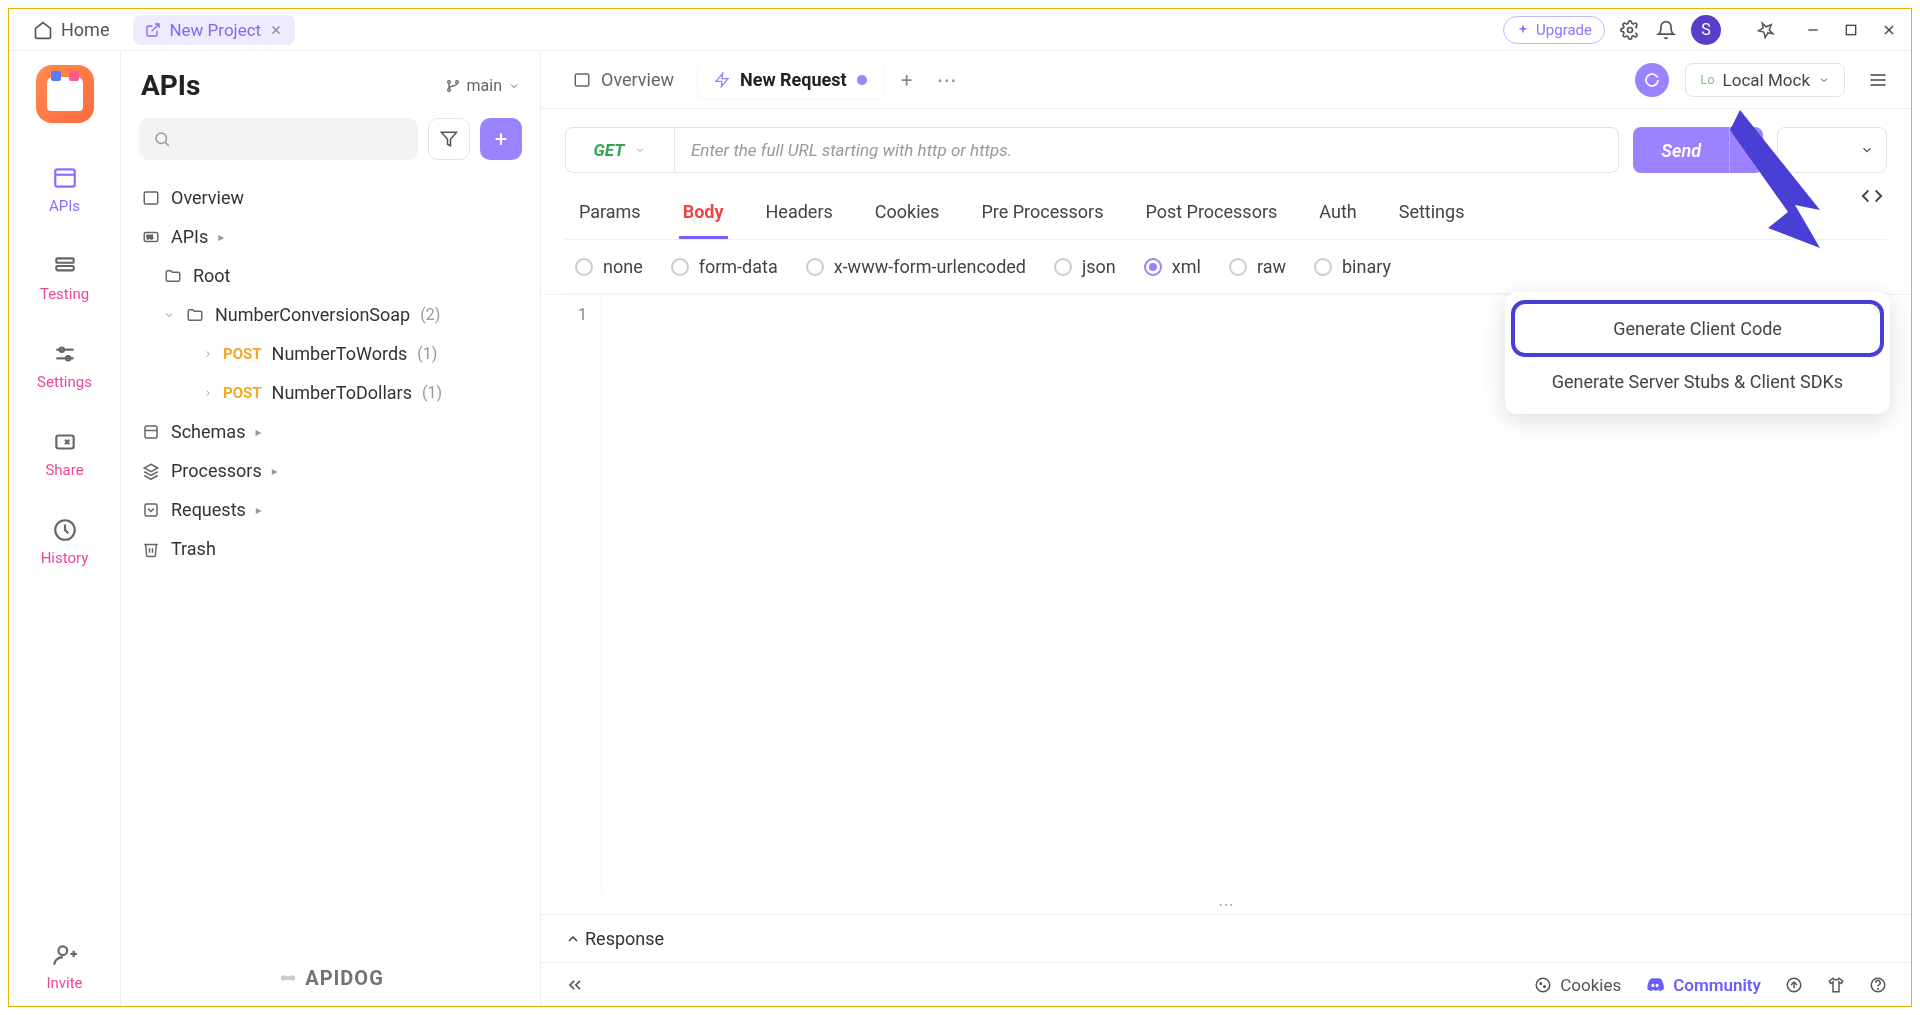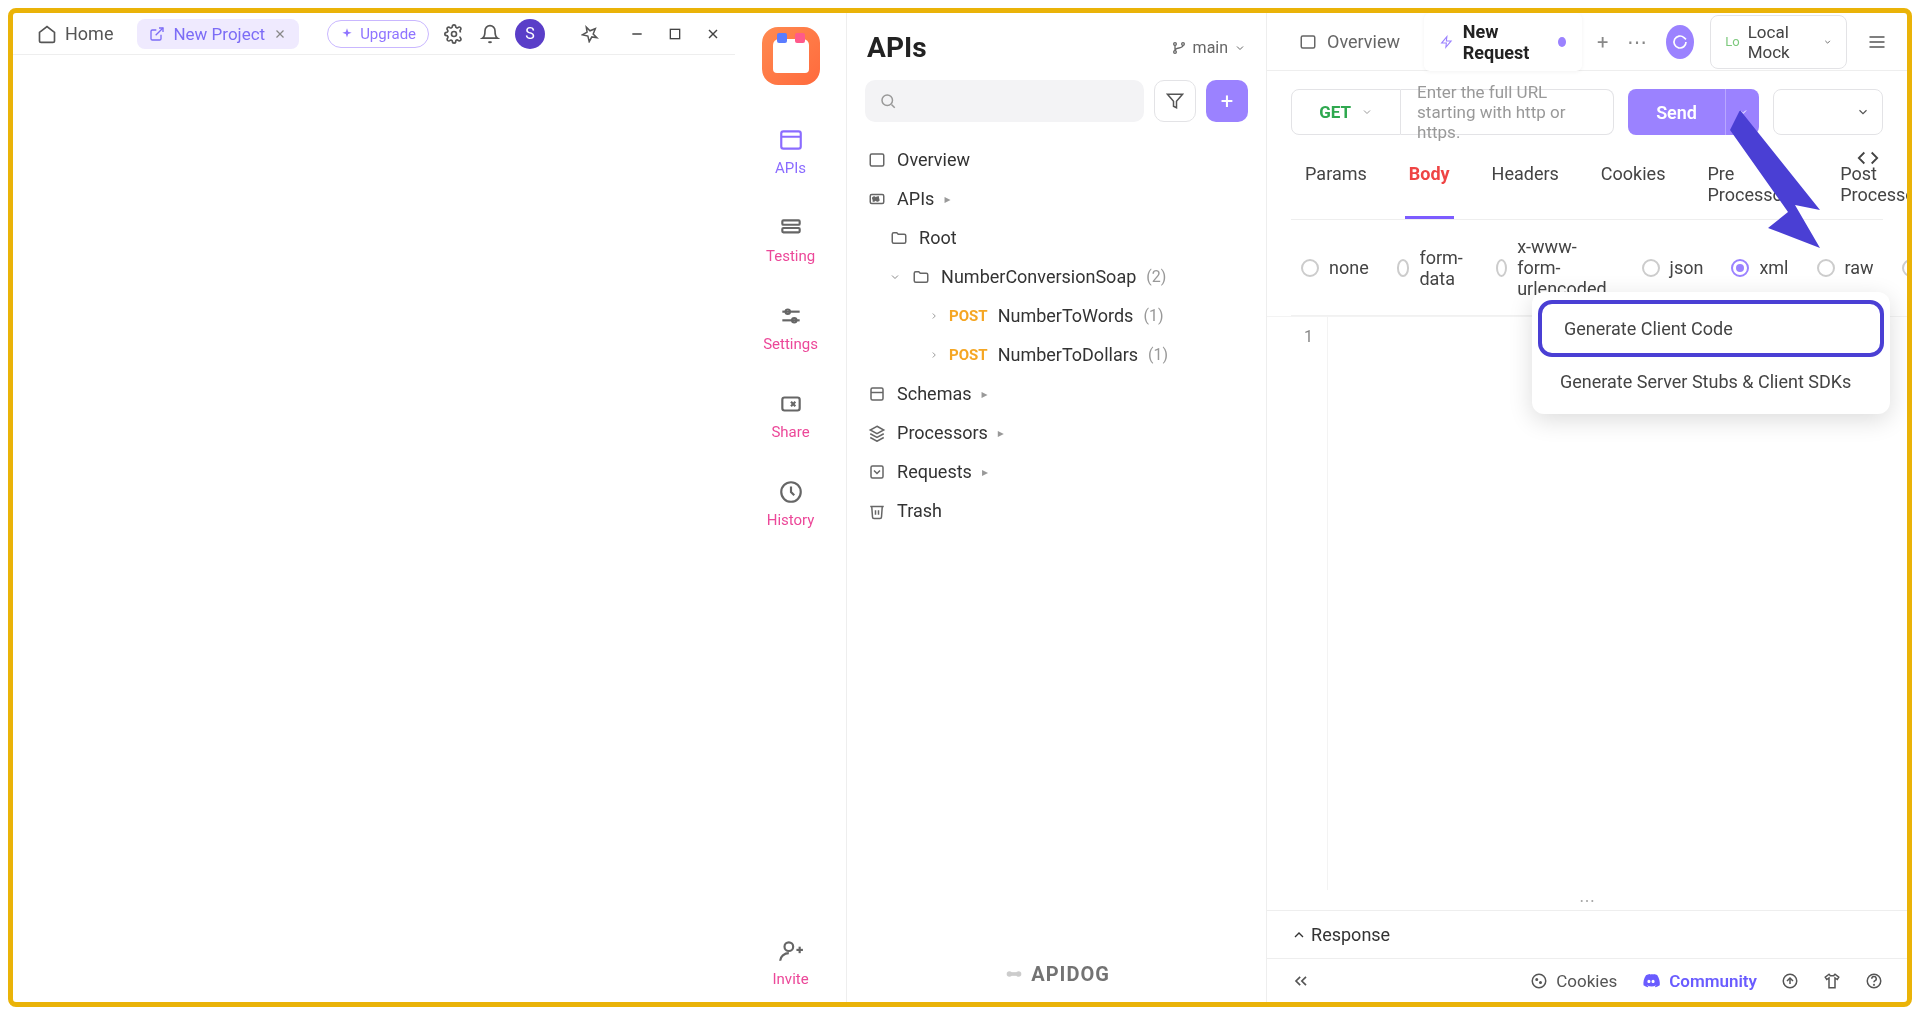--- a/index.html
+++ b/index.html
@@ -1,17 +1,17 @@
 <!DOCTYPE html>
 <html><head>
 <meta charset="utf-8">
 <style>
 * { box-sizing: border-box; margin: 0; padding: 0; font-family: -apple-system, BlinkMacSystemFont, "Segoe UI", Roboto, Helvetica, Arial, sans-serif; }
 body { background: #fff; width: 1920px; height: 1015px; overflow: hidden; position: relative; }
-.frame { position: absolute; inset: 8px; border: 5px solid #eab308; border-radius: 8px; display: flex; flex-direction: row; overflow: hidden; background: #fff; }
+.frame { position: absolute; inset: 8px; border: 1px solid #eab308; border-radius: 0; display: flex; flex-direction: column; overflow: hidden; background: #fff; }
 .titlebar { height: 42px; border-bottom: 1px solid #eee; display: flex; align-items: center; padding: 0 14px; gap: 14px; }
 .titlebar .tab-home { display: flex; align-items: center; gap: 8px; color: #555; font-size: 18px; padding: 4px 10px; cursor: pointer; }
 .titlebar .tab-proj { display: flex; align-items: center; gap: 8px; background: #efeafe; color: #7c6cf6; font-size: 17px; padding: 5px 12px; border-radius: 8px; }
 .titlebar .spacer { flex: 1; }
 .titlebar .upgrade { border: 1px solid #c9b7ff; color: #8f74ff; padding: 4px 12px; border-radius: 18px; font-size: 15px; display: flex; align-items: center; gap: 6px; cursor: pointer; }
 .titlebar .ticon { width: 22px; height: 22px; display: flex; align-items: center; justify-content: center; color: #555; cursor: pointer; }
 .avatar { width: 30px; height: 30px; border-radius: 50%; background: #5a3ec8; color: #fff; display: flex; align-items: center; justify-content: center; font-size: 16px; }
 .win-btns { display: flex; gap: 22px; margin-left: 14px; }
 .win-btns .wb { width: 16px; height: 16px; color: #444; cursor: pointer; }
 .body { flex: 1; display: flex; overflow: hidden; }
@@ -47,21 +47,21 @@
 .tabsrow .mtab { display: flex; align-items: center; gap: 10px; padding: 8px 16px; font-size: 18px; color: #666; cursor: pointer; border-radius: 6px; }
 .tabsrow .mtab.active { background: #fff; color: #222; font-weight: 700; box-shadow: 0 1px 4px rgba(0,0,0,0.05); }
 .tabsrow .mtab .dot { width: 10px; height: 10px; border-radius: 50%; background: #9b82ff; }
 .tabsrow .addtab { width: 32px; height: 32px; display: flex; align-items: center; justify-content: center; color: #888; cursor: pointer; font-size: 20px; }
 .tabsrow .tbspacer { flex: 1; }
 .tabsrow .envbtn { width: 34px; height: 34px; border-radius: 50%; background: #9b82ff; display: flex; align-items: center; justify-content: center; color: #fff; cursor: pointer; margin-right: 8px; }
 .tabsrow .envsel { border: 1px solid #e3e3e6; border-radius: 8px; padding: 6px 14px; display: flex; align-items: center; gap: 8px; font-size: 17px; color: #444; cursor: pointer; }
 .tabsrow .envsel .lo { color: #7ec97e; font-size: 13px; }
 .tabsrow .menu3 { width: 34px; height: 34px; display:flex; align-items:center; justify-content:center; color:#555; cursor:pointer; margin-left: 8px; }
 .reqarea { padding: 18px 24px 0; }
-.urlbar { display: flex; gap: 14px; align-items: center; }
+.urlbar { display: flex; gap: 14px; align-items: center; font-style: italic; }
 .methodsel { width: 110px; height: 46px; border: 1px solid #e3e3e6; border-radius: 8px 0 0 8px; display: flex; align-items: center; justify-content: center; gap: 10px; color: #2fa84f; font-weight: 700; font-size: 17px; cursor: pointer; }
 .urlinput { flex: 1; height: 46px; border: 1px solid #e3e3e6; border-left: none; border-radius: 0 8px 8px 0; padding: 0 16px; font-size: 17px; color: #999; display:flex; align-items:center; margin-left: -14px; }
 .sendbtn { height: 46px; background: #9b82ff; color: #fff; border-radius: 8px; display: flex; align-items: center; cursor: pointer; }
 .sendbtn .sl { padding: 0 28px; font-size: 18px; font-weight: 600; }
 .sendbtn .sd { width: 34px; display:flex; align-items:center; justify-content:center; border-left: 1px solid rgba(255,255,255,0.3); height: 100%; }
 .savebtn { width: 110px; height: 46px; border: 1px solid #e3e3e6; border-radius: 8px; display: flex; align-items: center; justify-content: flex-end; padding-right: 12px; color: #555; cursor: pointer; }
 .subtabs { display: flex; gap: 34px; padding: 18px 10px 0; border-bottom: 1px solid #eee; position: relative; }
 .subtabs .st { padding: 10px 4px 14px; font-size: 18px; color: #444; cursor: pointer; }
 .subtabs .st.active { color: #ef4444; border-bottom: 3px solid #7c5cff; font-weight: 700; }
 .subtabs .code-icon { position: absolute; right: 4px; top: 12px; color: #444; cursor: pointer; }
@@ -73,21 +73,21 @@
 .editor { flex: 1; display: flex; border-top: 1px solid #f3f3f3; min-height: 300px; }
 .gutter { width: 60px; text-align: right; padding: 10px 14px 0 0; color: #888; font-size: 16px; background: #fff; }
 .editorbody { flex: 1; background: #fff; border-left: 1px solid #f3f3f3; }
 .drag { height: 20px; display: flex; align-items: center; justify-content: center; color: #aaa; cursor: row-resize; user-select: none; }
 .respbar { height: 48px; border-top: 1px solid #eee; display: flex; align-items: center; padding: 0 24px; gap: 4px; font-size: 18px; color: #333; cursor: pointer; }
 .statusbar { height: 44px; border-top: 1px solid #eee; display: flex; align-items: center; padding: 0 24px; gap: 24px; }
 .statusbar .sflex { flex: 1; }
 .statusbar .sitem { display: flex; align-items: center; gap: 8px; color: #555; font-size: 17px; cursor: pointer; }
 .statusbar .sitem.community { color: #6a5cff; font-weight: 600; }
 .statusbar .collapse-icon { color: #555; cursor: pointer; }
-.dropdown-menu { position: absolute; top: 292px; right: 30px; width: 358px; background: #fff; border-radius: 12px; box-shadow: 0 6px 24px rgba(0,0,0,0.14); padding: 8px 0; z-index: 100; }
+.dropdown-menu { position: absolute; top: 292px; right: 30px; width: 385px; background: #fff; border-radius: 12px; box-shadow: 0 6px 24px rgba(0,0,0,0.14); padding: 8px 0; z-index: 100; text-align: center; }
 .dropdown-menu .ditem { padding: 14px 22px; font-size: 18px; color: #444; cursor: pointer; border-radius: 8px; margin: 0 6px; }
 .dropdown-menu .ditem.highlight { border: 4px solid #4a3fd4; border-radius: 14px; }
 .arrow-annot { position: absolute; top: 100px; right: 60px; z-index: 101; }
 svg { display: block; }
 </style>
 </head>
 <body>
 
 <div class="frame">
   <div class="titlebar">

